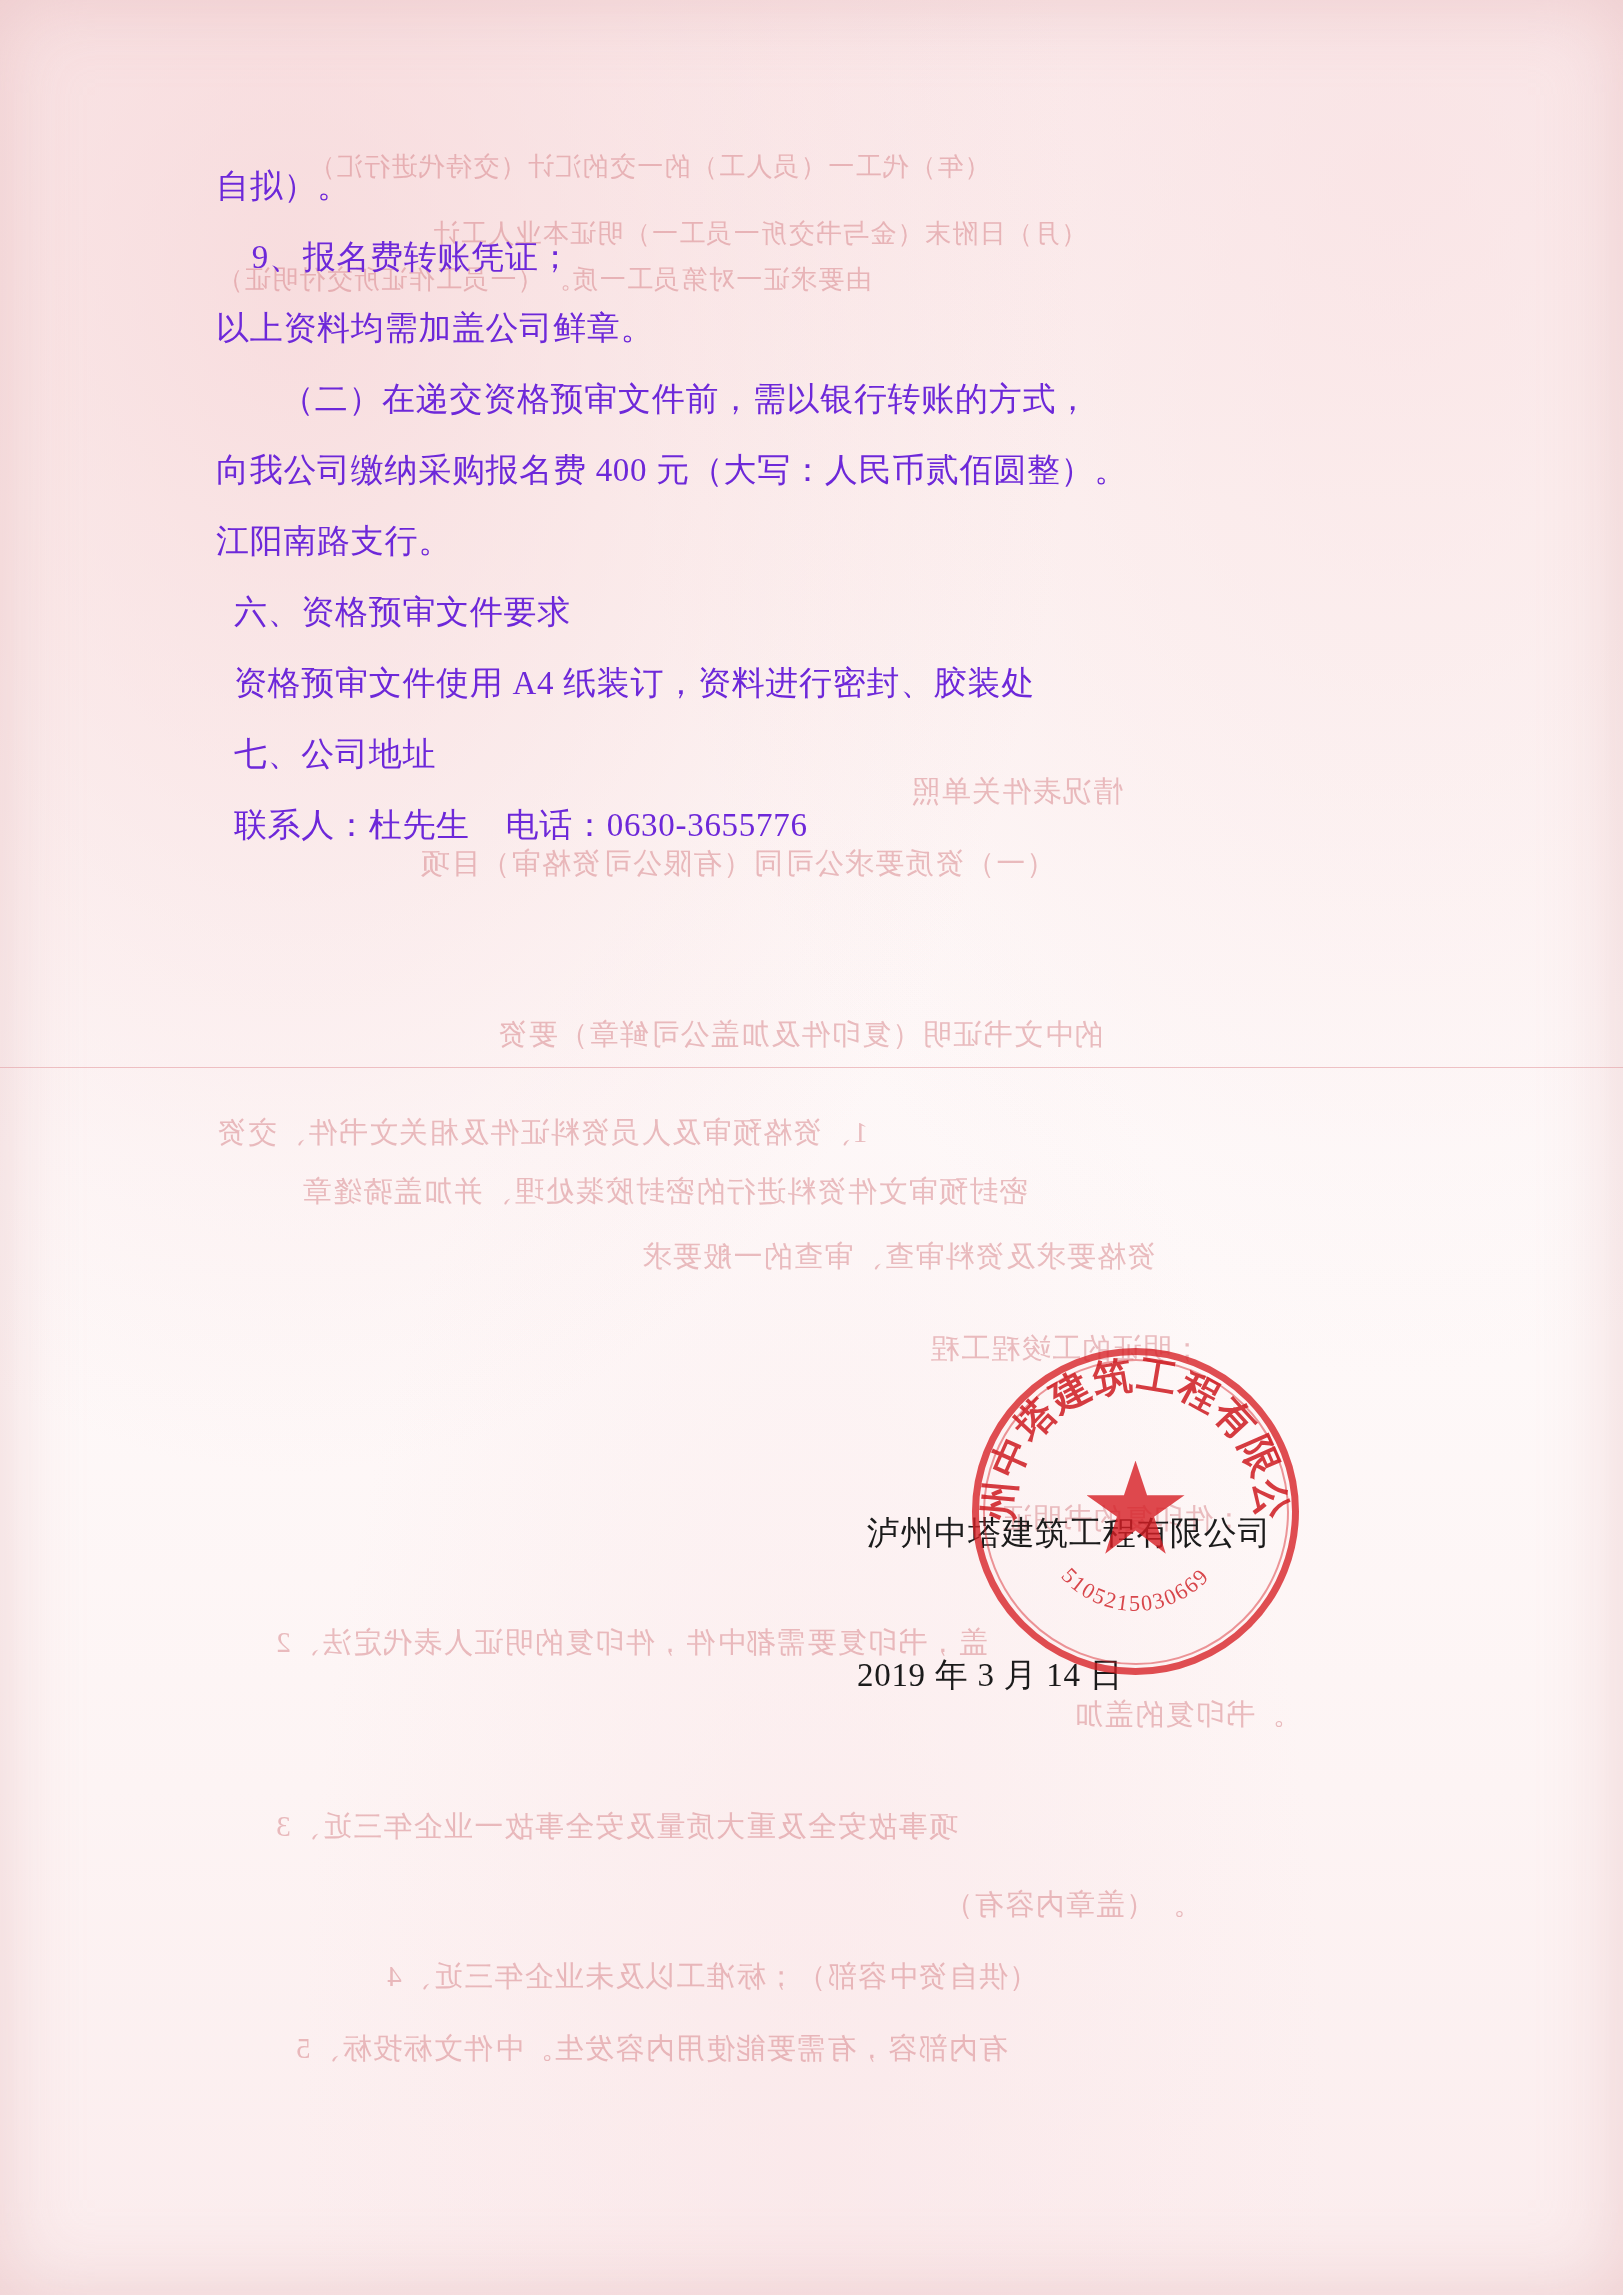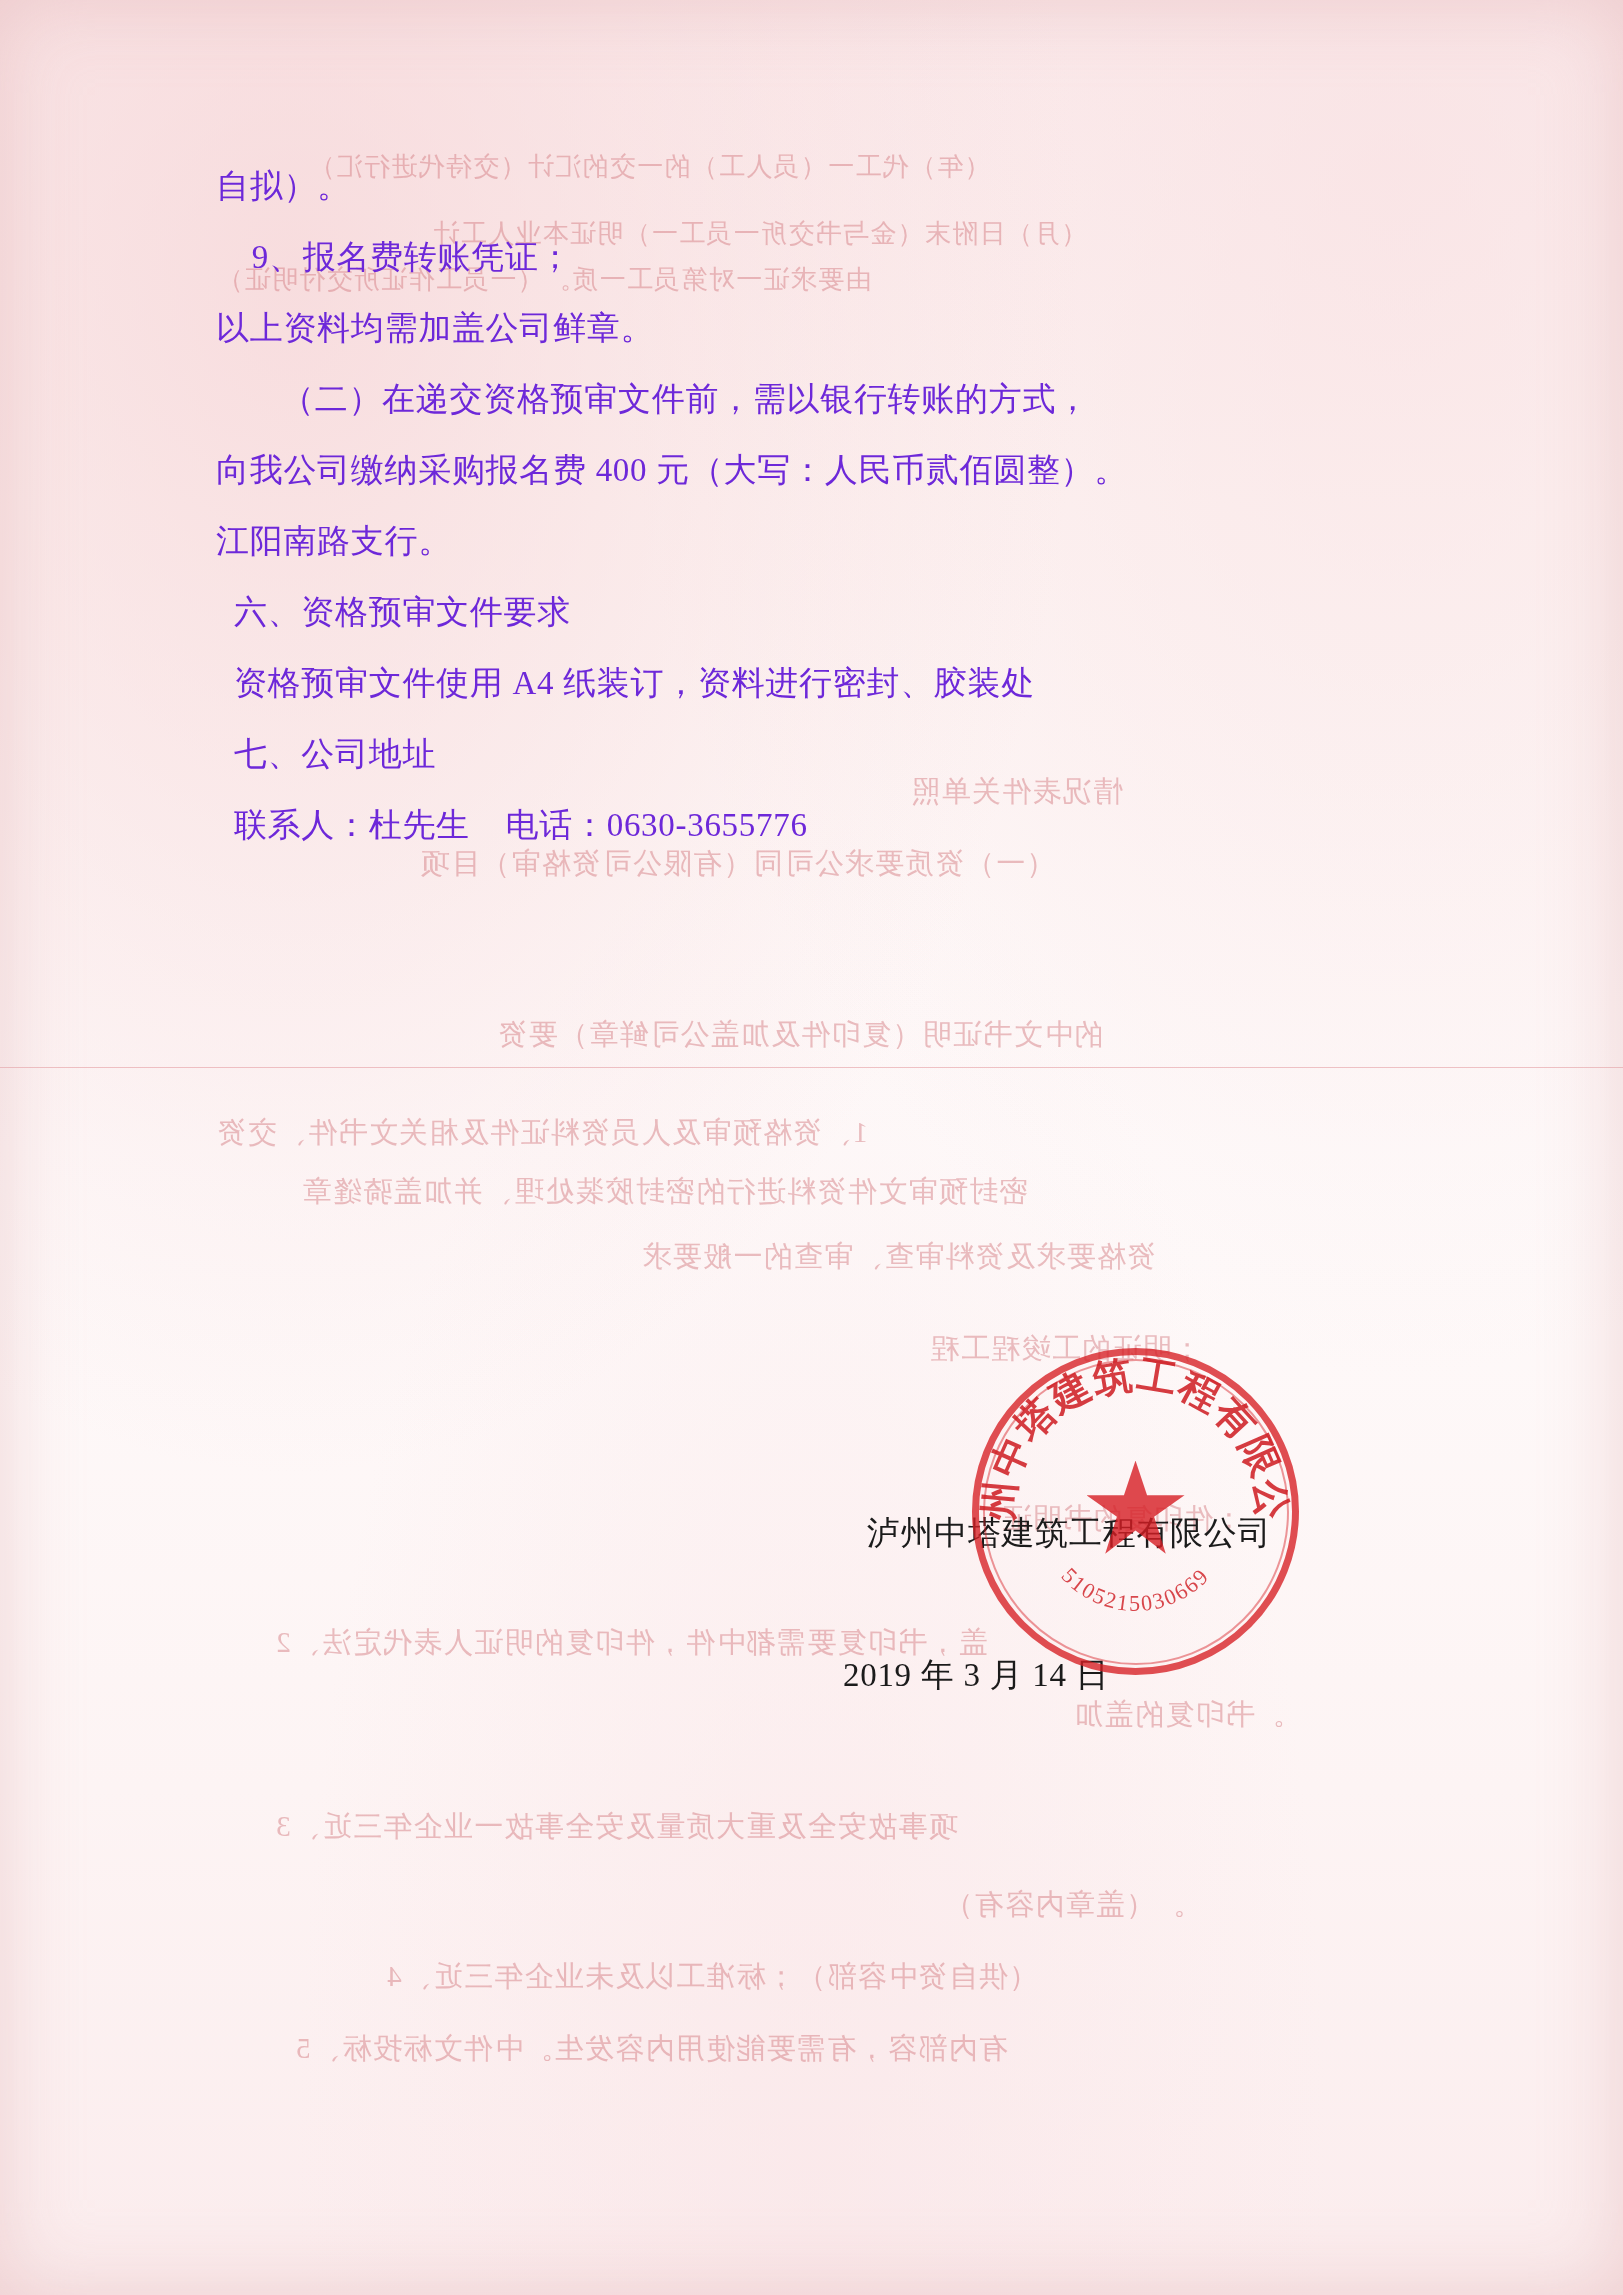--- a/index.html
+++ b/index.html
@@ -77,21 +77,21 @@
     left: 831px;
     top: 1427px;
     font-size: 33px;
     line-height: 71px;
     color: #1b1b1b;
     white-space: pre;
     letter-spacing: 0.7px;
   }
   .sig .date {
     display: block;
-    margin-left: 12px;
+    margin-left: 26px;
   }
 
   
   .seal {
     position: absolute;
     left: 972px;
     top: 1348px;
     width: 327px;
     height: 327px;
     pointer-events: none;

